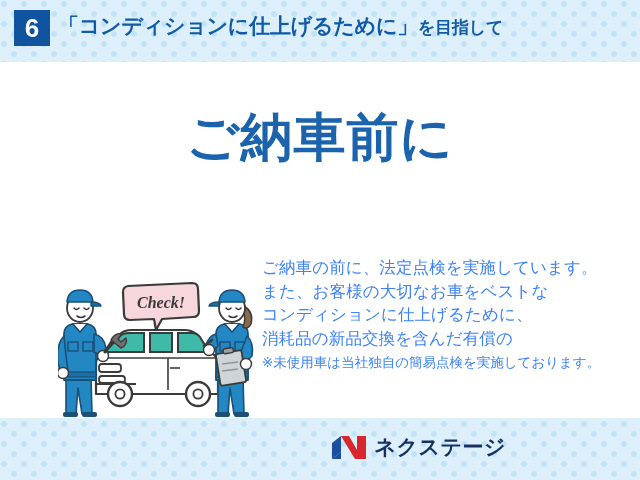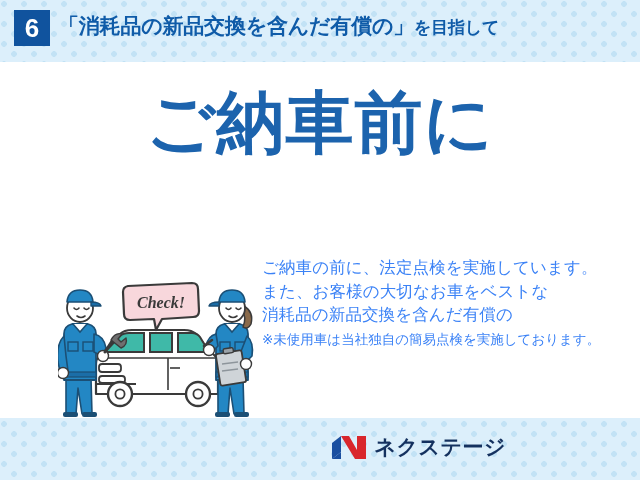--- a/index.html
+++ b/index.html
@@ -85,21 +85,22 @@
     top: 22px;
     width: 640px;
     text-align: center;
     color: #1c63ad;
     font-weight: bold;
     letter-spacing: 1px;
     line-height: 1.12;
   }
   #headline .line1 {
     display: block;
-    font-size: 68px;
+    font-size: 52px;
+    margin-top: 24px;
   }
   #headline .line2 {
     display: block;
     font-size: 52px;
     margin-top: 8px;
   }
 
   
   #body-copy {
     position: absolute;
@@ -159,34 +160,35 @@
   }
 </style>
 </head>
 <body>
 
 <div id="ad">
 
   <div id="header">
     <div id="badge">6</div>
     <div id="header-title">
-      <span class="main">「消耗品の新品交換を含んだ有償の」</span>
+      <span class="main">「コンディションに仕上げるために」</span>
       <span class="tail">を目指して</span>
     </div>
   </div>
 
   <div id="card">
 
     <div id="headline">
       <span class="line1">ご納車前に</span>
     </div>
 
     <div id="body-copy">
       <span class="bline">ご納車の前に、法定点検を実施しています。</span>
       <span class="bline">また、お客様の大切なお車をベストな</span>
+      <span class="bline">コンディションに仕上げるために、</span>
       <span class="bline">消耗品の新品交換を含んだ有償の</span>
       <span class="note">※未使用車は当社独自の簡易点検を実施しております。</span>
     </div>
 
     <div id="illustration">
       <svg width="200" height="150" viewBox="0 0 200 150" xmlns="http://www.w3.org/2000/svg">
 
         <g>
 
           <path d="M38 122 L38 92 Q38 84 46 80 L62 62 Q66 58 74 58 L126 58

